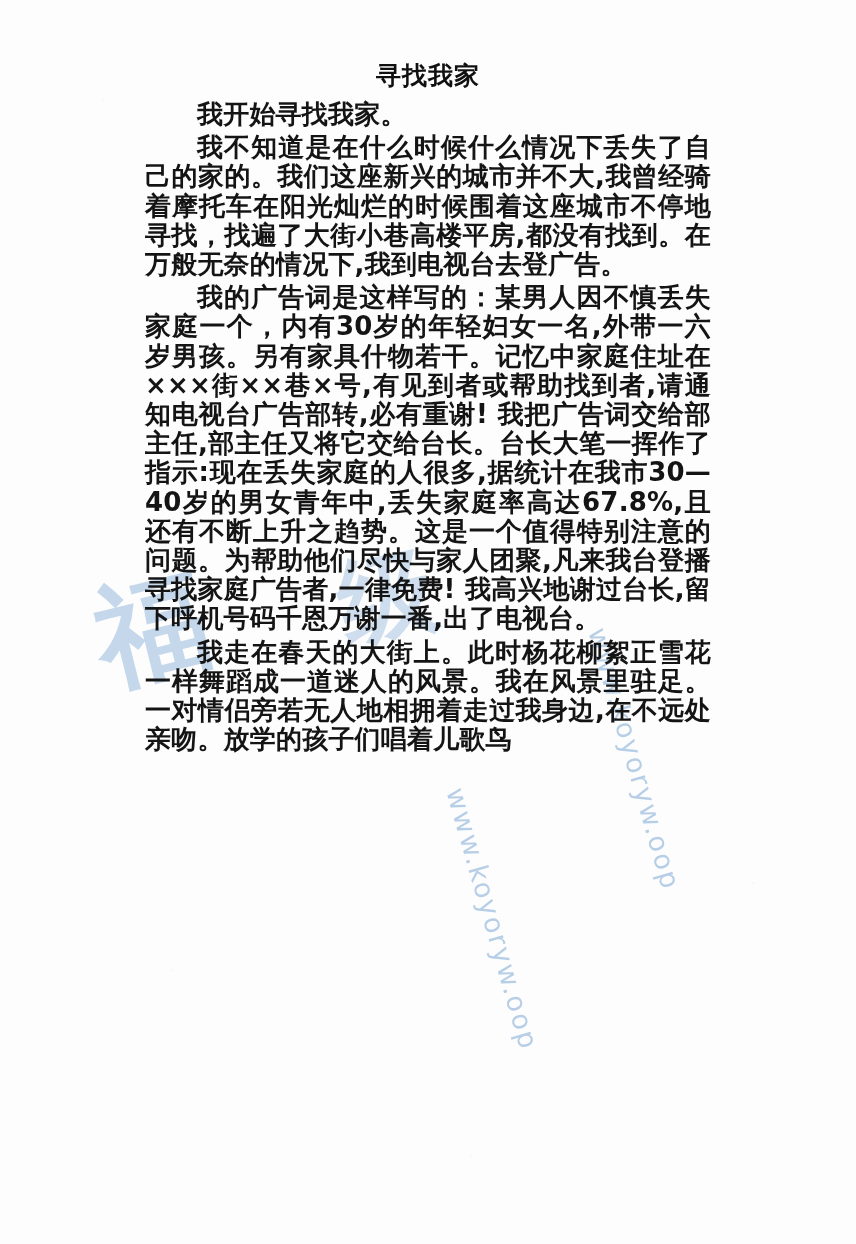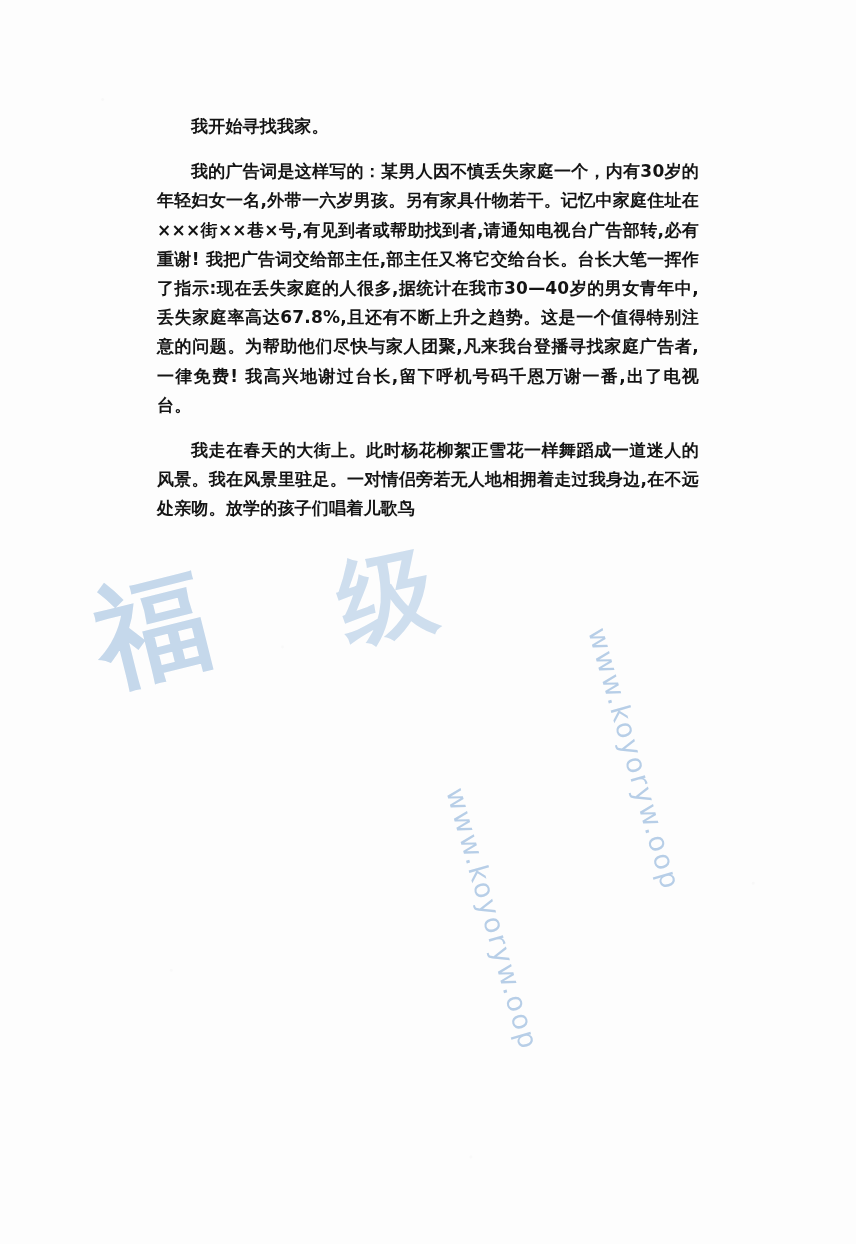--- a/index.html
+++ b/index.html
@@ -88,22 +88,22 @@
   }
 
   .body-col {
     position: absolute;
     left: 141px;
     top: 96px;
     width: 574px;
   }
 
   p.para {
-    margin: 16px;
-    font-size: 17px;
+    margin: 4px;
+    font-size: 26px;
     line-height: 29.2px;
     letter-spacing: 0.2px;
     color: #141414;
     text-align: justify;
     text-justify: inter-character;
     text-indent: 2em;
     font-weight: 600;
   }
 
   
@@ -123,22 +123,24 @@
 
   <div class="wm-layer">
     <div class="wm-glyphs">福</div>
     <div class="wm-glyphs g2">级</div>
     <div class="wm-url u1">www.koyoryw.oop</div>
     <div class="wm-url u2">www.koyoryw.oop</div>
   </div>
 
   <div class="doc">
 
+    <h1 class="title">寻找我家</h1>
 
     <div class="body-col">
       <p class="para">我开始寻找我家。</p>
+      <p class="para">我不知道是在什么时候什么情况下丢失了自己的家的。我们这座新兴的城市并不大,我曾经骑着摩托车在阳光灿烂的时候围着这座城市不停地寻找，找遍了大街小巷高楼平房,都没有找到。在万般无奈的情况下,我到电视台去登广告。</p>
       <p class="para">我的广告词是这样写的：某男人因不慎丢失家庭一个，内有30岁的年轻妇女一名,外带一六岁男孩。另有家具什物若干。记忆中家庭住址在×××街××巷×号,有见到者或帮助找到者,请通知电视台广告部转,必有重谢! 我把广告词交给部主任,部主任又将它交给台长。台长大笔一挥作了指示:现在丢失家庭的人很多,据统计在我市30—40岁的男女青年中,丢失家庭率高达67.8%,且还有不断上升之趋势。这是一个值得特别注意的问题。为帮助他们尽快与家人团聚,凡来我台登播寻找家庭广告者,一律免费! 我高兴地谢过台长,留下呼机号码千恩万谢一番,出了电视台。</p>
       <p class="para">我走在春天的大街上。此时杨花柳絮正雪花一样舞蹈成一道迷人的风景。我在风景里驻足。一对情侣旁若无人地相拥着走过我身边,在不远处亲吻。放学的孩子们唱着儿歌鸟</p>
       <div class="seam"></div>
     </div>
 
   </div>
 </div>
 
 </body></html>

